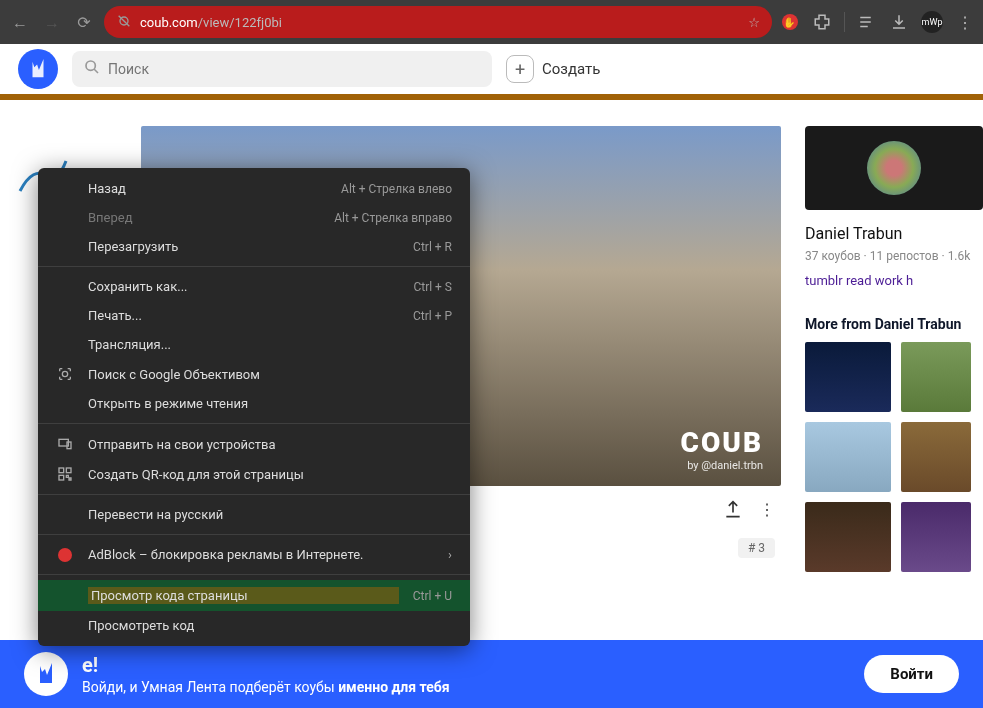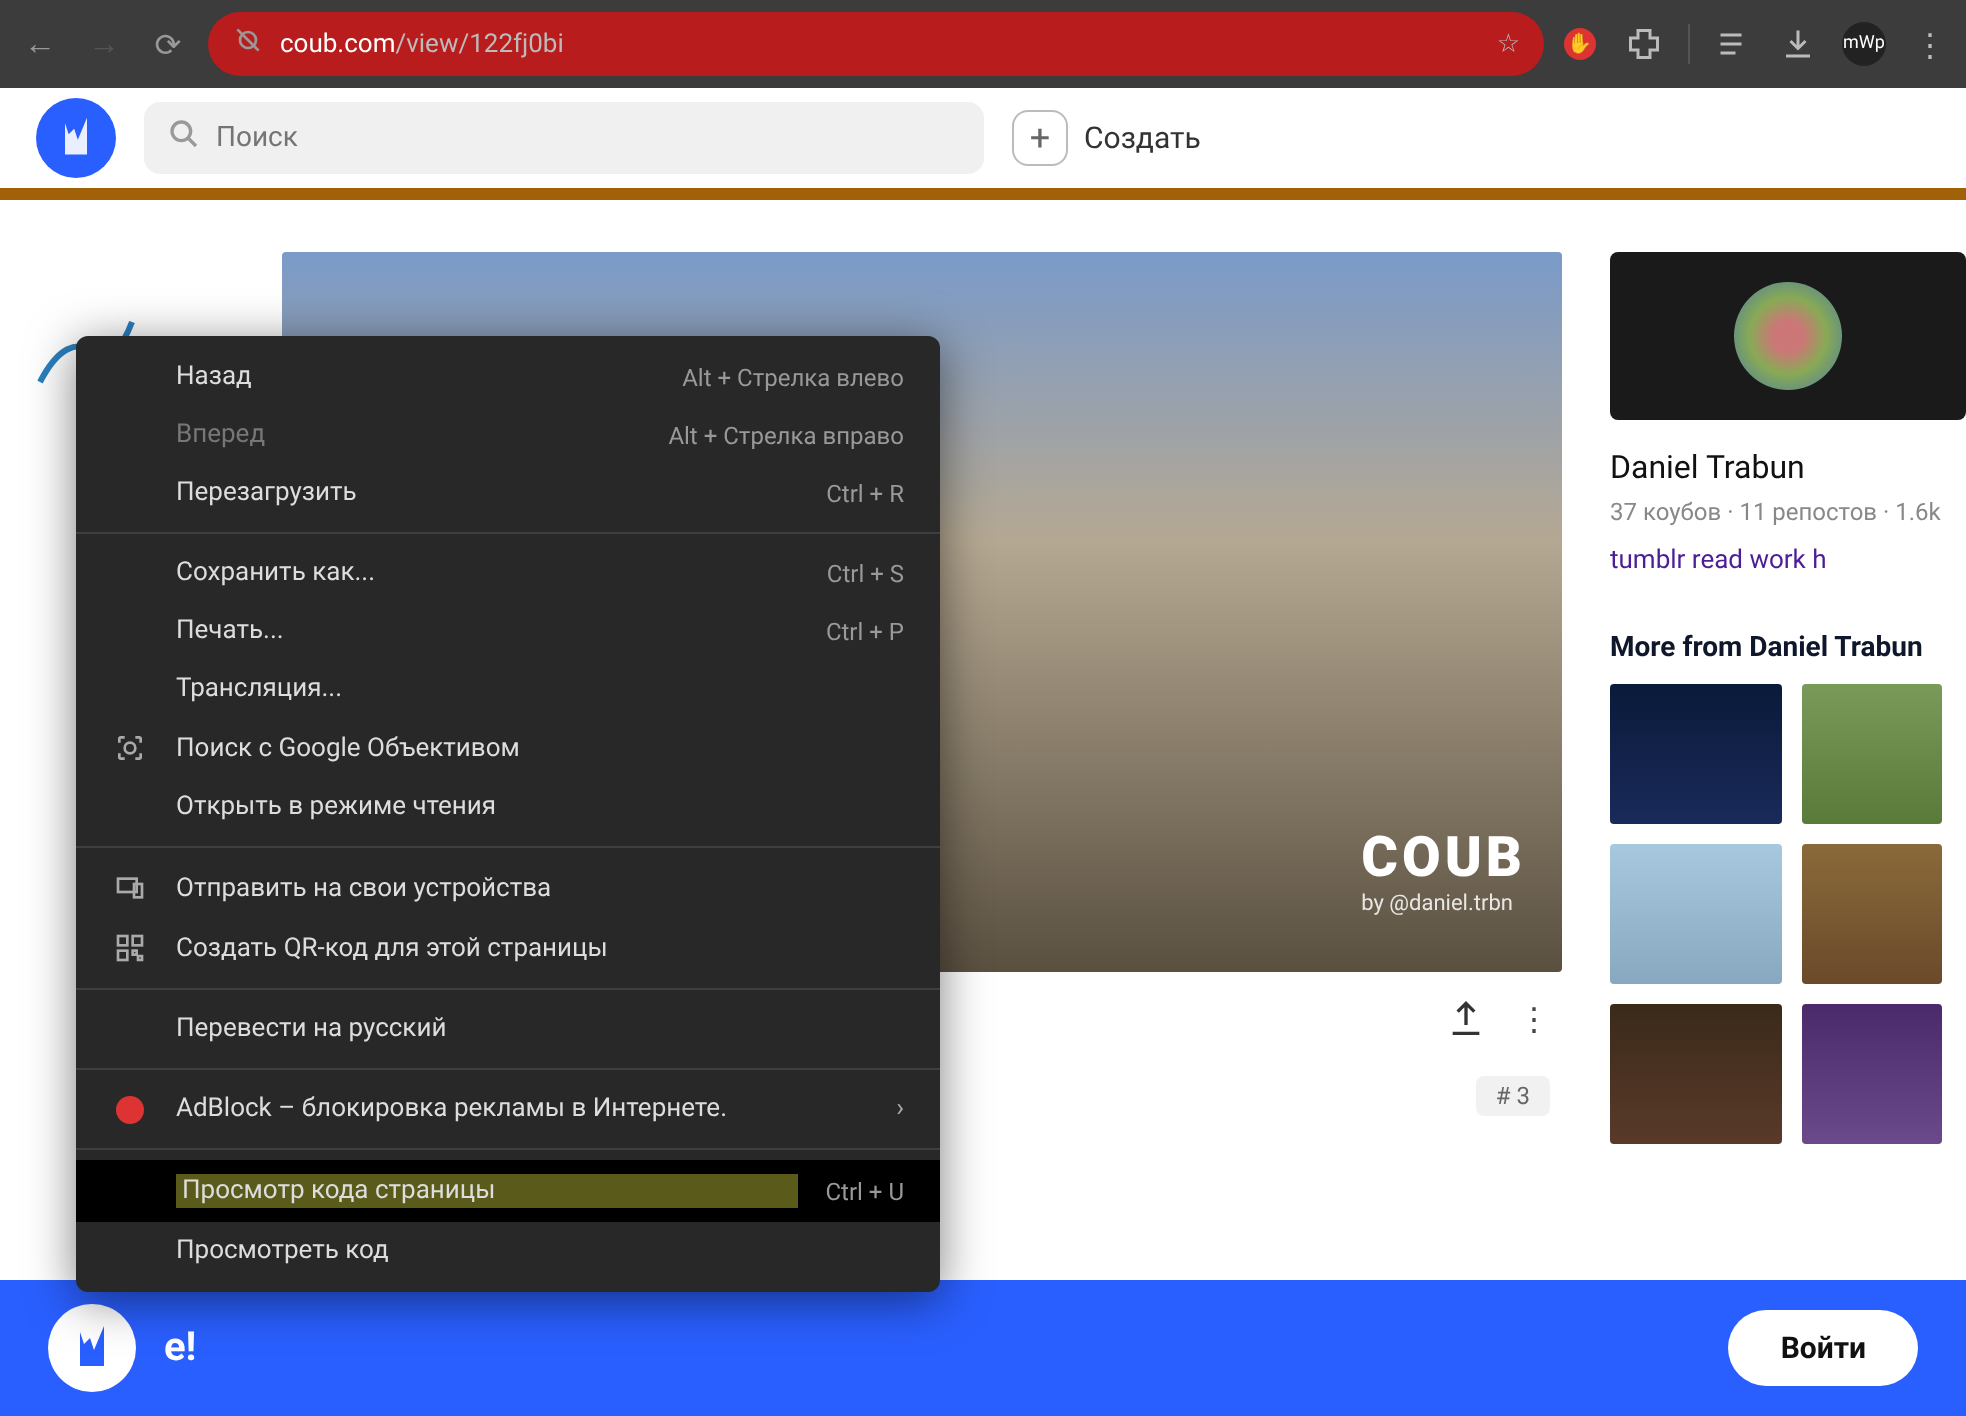--- a/index.html
+++ b/index.html
@@ -18,21 +18,21 @@
 .logo{width:40px;height:40px;background:#2a5fff;border-radius:50%;display:flex;align-items:center;justify-content:center;color:#fff;font-size:20px}
 .search-box{flex:0 0 420px;height:36px;background:#f0f0f0;border-radius:8px;display:flex;align-items:center;padding:0 12px;gap:8px;color:#999}
 .search-box input{border:none;background:transparent;flex:1;font-size:14px;outline:none}
 .create-btn{display:flex;align-items:center;gap:8px;font-size:15px;color:#333}
 .plus-box{width:28px;height:28px;border:1.5px solid #bbb;border-radius:8px;display:flex;align-items:center;justify-content:center;font-size:18px;color:#666}
 .content{display:flex;padding:26px 0 0 18px;gap:24px;position:relative}
 .left-col{width:120px;position:relative}
 .swirl{position:absolute;top:30px;left:0;width:50px;height:40px}
 .main-col{width:640px}
 .video-frame{width:640px;height:360px;background:linear-gradient(180deg,#7a9ac9 0%,#b5a892 40%,#5a5040 100%);border-radius:2px;position:relative;overflow:hidden}
-.watermark{position:absolute;bottom:28px;right:18px;color:#fff}
+.watermark{position:absolute;bottom:14px;right:18px;text-align:right;color:#fff}
 .watermark .big{font-size:28px;font-weight:900;letter-spacing:2px}
 .watermark .small{font-size:11px;opacity:.85}
 .video-actions{display:flex;justify-content:flex-end;gap:16px;padding:14px 6px;color:#444}
 .action-icon{cursor:pointer}
 .tag-row{display:flex;justify-content:flex-end;padding-right:6px}
 .tag{background:#f1f1f1;padding:3px 10px;border-radius:4px;font-size:12px;color:#666}
 .right-col{width:178px}
 .channel-banner{width:178px;height:84px;background:#1a1a1a;border-radius:4px;display:flex;align-items:center;justify-content:center}
 .channel-avatar{width:54px;height:54px;border-radius:50%;background:radial-gradient(circle,#c77 20%,#8a5 50%,#47a 100%)}
 .channel-name{font-size:16px;font-weight:400;margin:14px 0 6px;color:#111}
@@ -47,21 +47,21 @@
 .thumb.t4{background:linear-gradient(#8a6a3a,#6a4a2a)}
 .thumb.t5{background:linear-gradient(#3a2a1a,#5a3a2a)}
 .thumb.t6{background:linear-gradient(#4a2a6a,#6a4a8a)}
 .banner{position:absolute;bottom:0;left:0;right:0;height:68px;background:#2a5fff;display:flex;align-items:center;padding:0 24px;gap:14px;color:#fff}
 .banner-logo{width:44px;height:44px;background:#fff;border-radius:50%;display:flex;align-items:center;justify-content:center;color:#2a5fff;font-size:22px}
 .banner-text{flex:1;font-size:14px}
 .banner-text .line1{font-size:20px;font-weight:700;margin-bottom:2px}
 .banner-login{background:#fff;color:#111;padding:10px 26px;border-radius:24px;font-weight:700;font-size:15px;border:none;cursor:pointer}
 .context-menu{position:absolute;top:168px;left:38px;width:432px;background:#282828;border-radius:6px;box-shadow:0 4px 24px rgba(0,0,0,.5);padding:6px 0;z-index:100;color:#ddd;font-size:13px}
 .menu-item{display:flex;align-items:center;padding:7px 18px;gap:14px;cursor:pointer}
-.menu-item.highlighted{background:#000000}
+.menu-item.highlighted{background:#14532d}
 .menu-item .label{flex:1}
 .menu-item .label.yellow{background:#5a5a1a;padding:1px 3px}
 .menu-item .shortcut{color:#999;font-size:12px}
 .menu-item .icon-slot{width:18px;display:flex;justify-content:center;color:#aaa}
 .menu-sep{height:1px;background:#3f3f3f;margin:5px 0}
 .chevron{color:#aaa}
 </style>
 </head>
 <body>
 
@@ -171,20 +171,21 @@
 </div>
 
 <div class="banner">
   <div class="banner-logo">
     <svg width="24" height="24" viewBox="0 0 24 24" fill="#2a5fff">
         <path d="M6 4l2 6 3-3 2 6 5-12v20H6z"></path>
       </svg>
   </div>
   <div class="banner-text">
     <div class="line1">e!</div>
+    <div><span>Войди, и Умная Лента подберёт коубы </span><b>именно для тебя</b></div>
   </div>
   <button class="banner-login">Войти</button>
 </div>
 
 <div class="context-menu" id="ctx">
     <div class="menu-item">
       <span class="icon-slot"></span>
       <span class="label">Назад</span>
       <span class="shortcut">Alt + Стрелка влево</span>
     </div>

